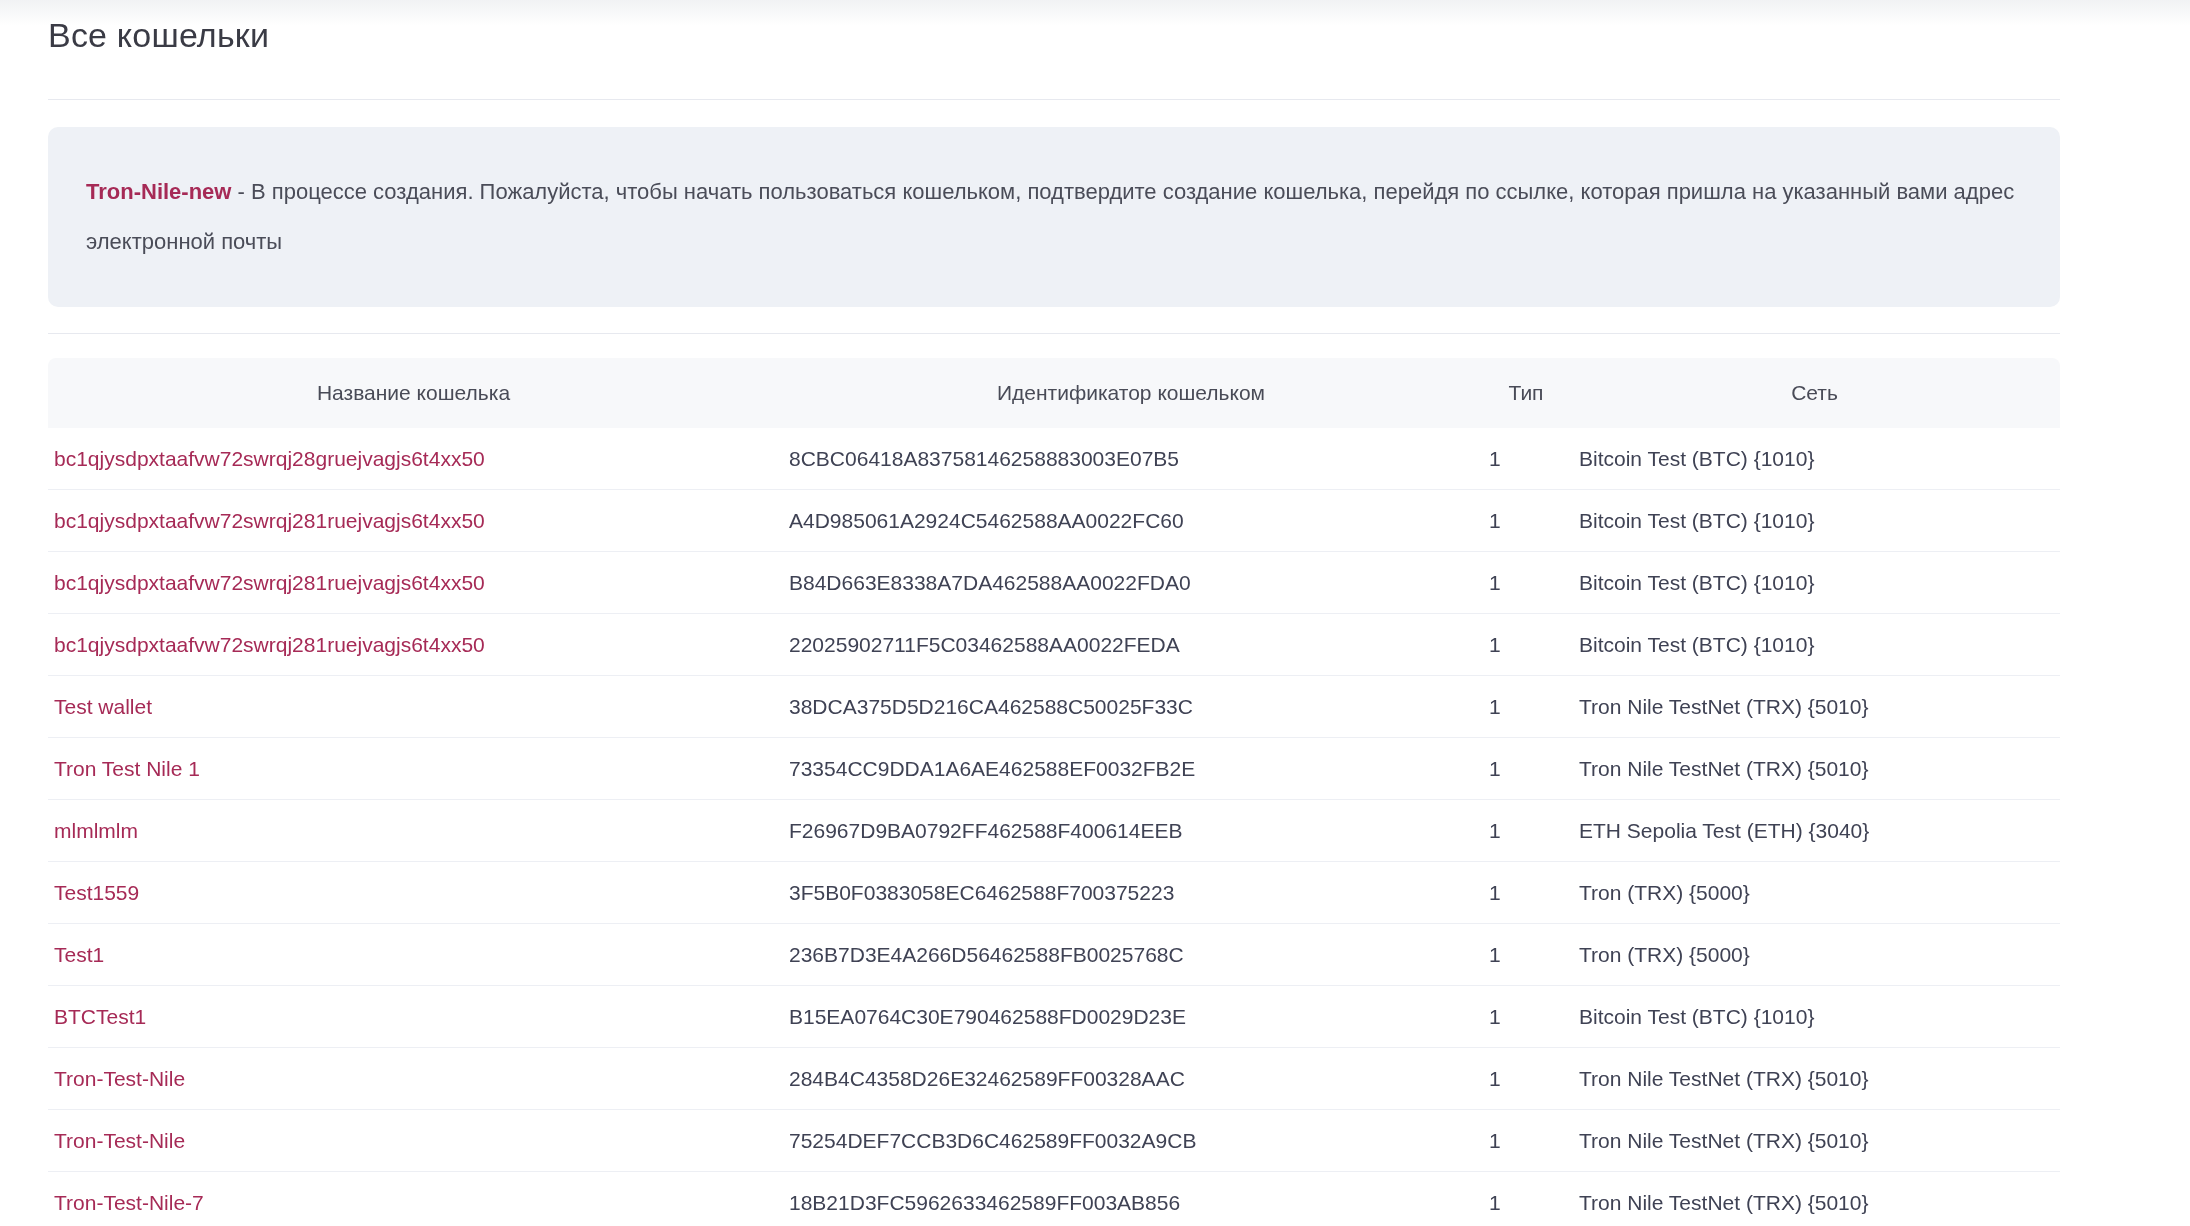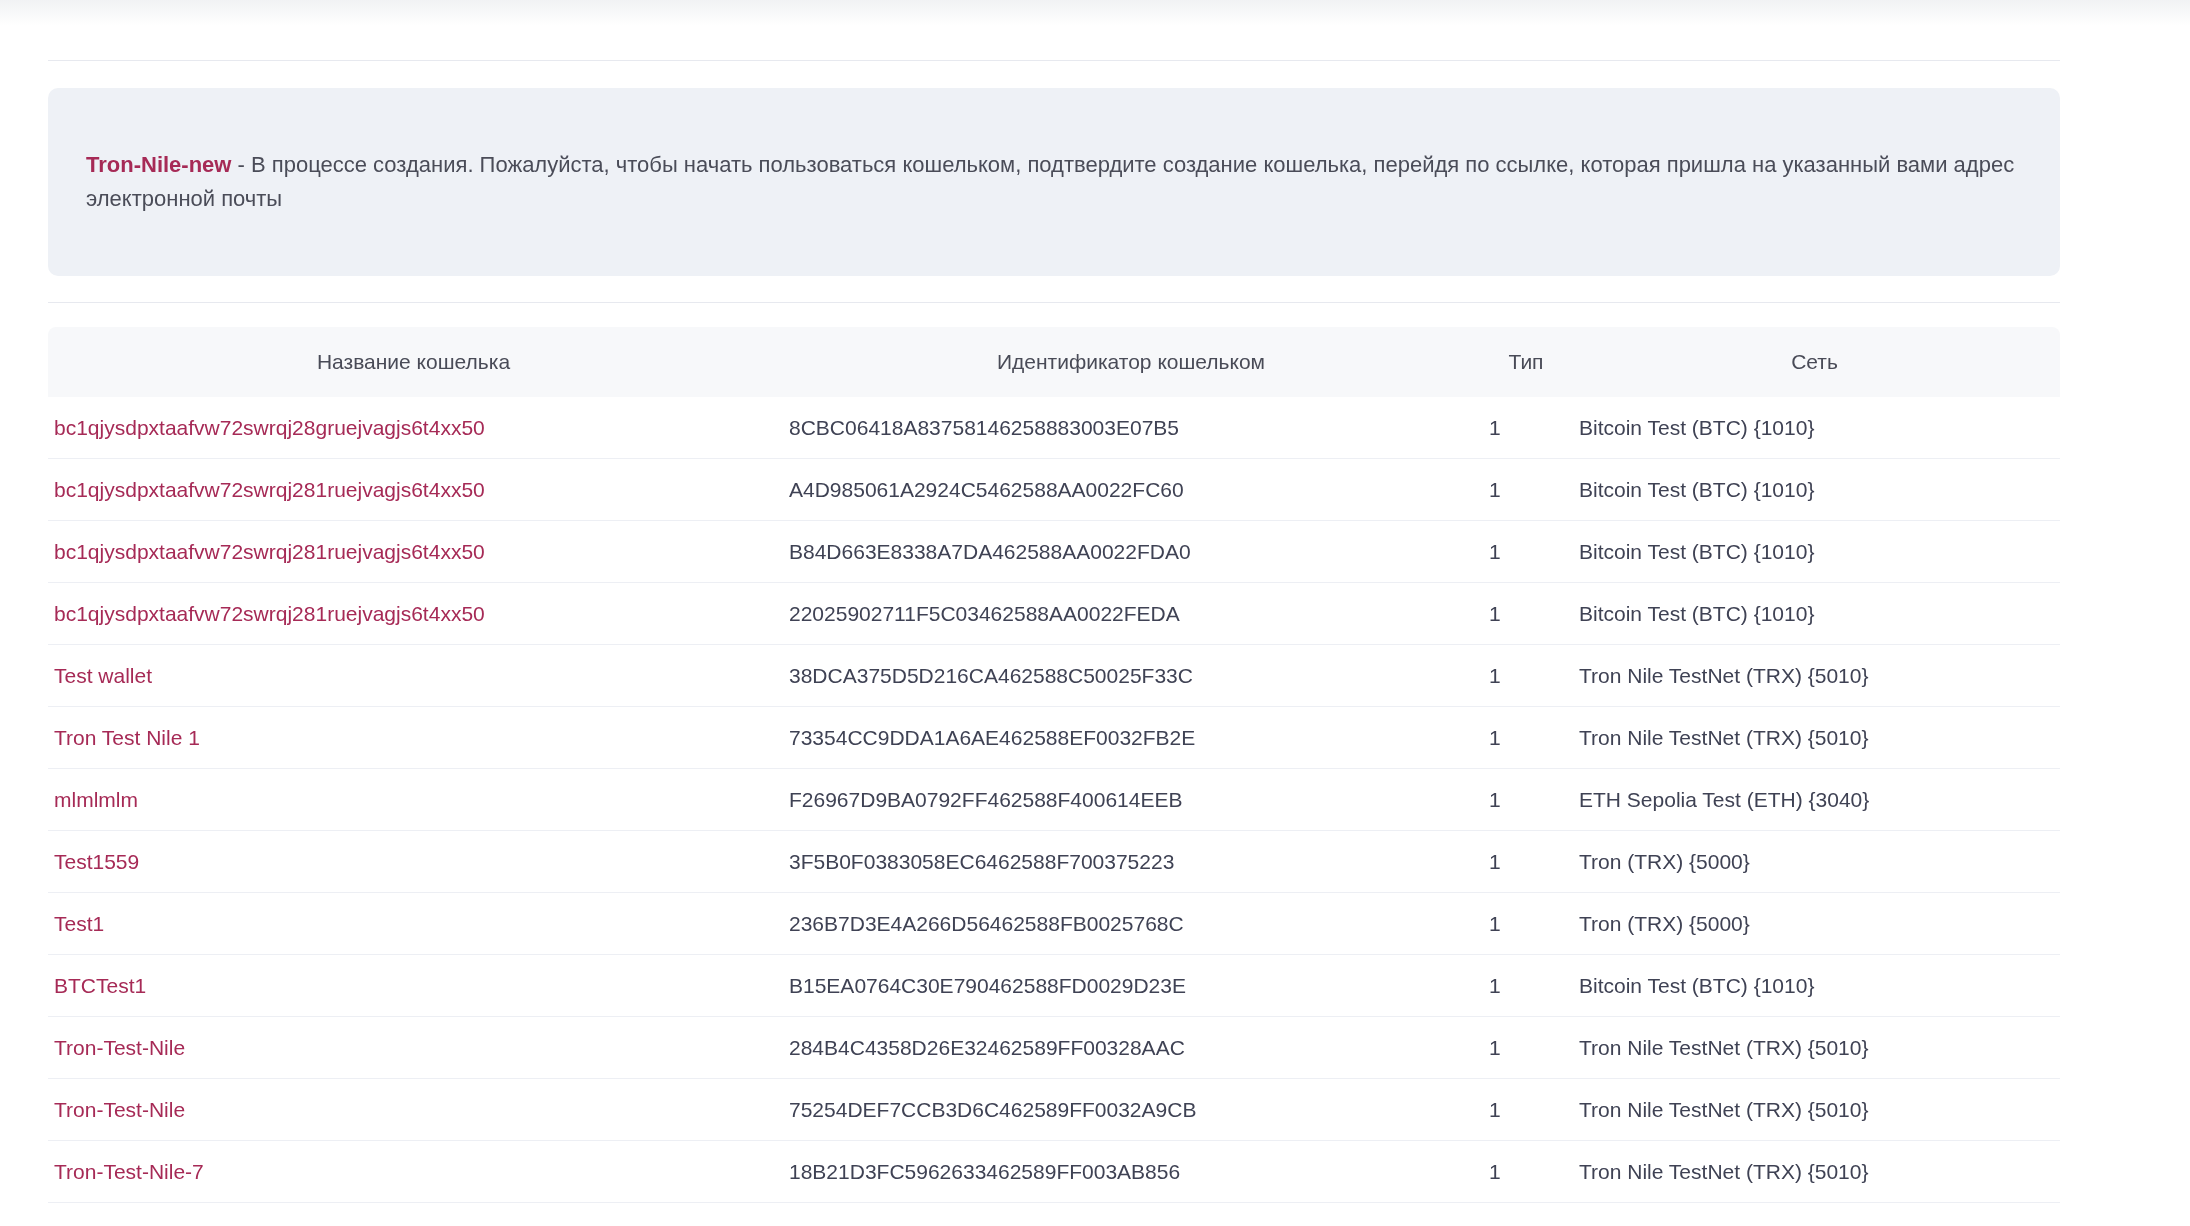--- a/index.html
+++ b/index.html
@@ -38,23 +38,23 @@
   }
   .divider{
     border:none;border-top:1px solid var(--divider);margin:0;
   }
   .divider.after-title{margin-top:44px;}
   .divider.before-table{margin-top:26px;}
   .alert{
     margin-top:27px;
     background:var(--alert-bg);
     border-radius:10px;
-    padding:60px 38px;
+    padding:40px 38px;
     font-size:22px;
-    line-height:34px;
+    line-height:50px;
     color:#4a4c58;
   }
   .alert .alert-wallet-name{
     color:var(--link);
     font-weight:700;
   }
   table.wallet-table{
     margin-top:24px;
     width:100%;
     border-collapse:separate;
@@ -85,20 +85,21 @@
     cursor:pointer;
   }
 </style>
 </head>
 <body>
 
 <div class="top-fade"></div>
 
 <div class="container">
 
+  <h1 class="page-title">Все кошельки</h1>
 
   <hr class="divider after-title">
 
   <div class="alert">
     <span class="alert-wallet-name">Tron-Nile-new</span>
     <span class="alert-message">- В процессе создания. Пожалуйста, чтобы начать пользоваться кошельком, подтвердите создание кошелька, перейдя по ссылке, которая пришла на указанный вами адрес электронной почты</span>
   </div>
 
   <hr class="divider before-table">
 

